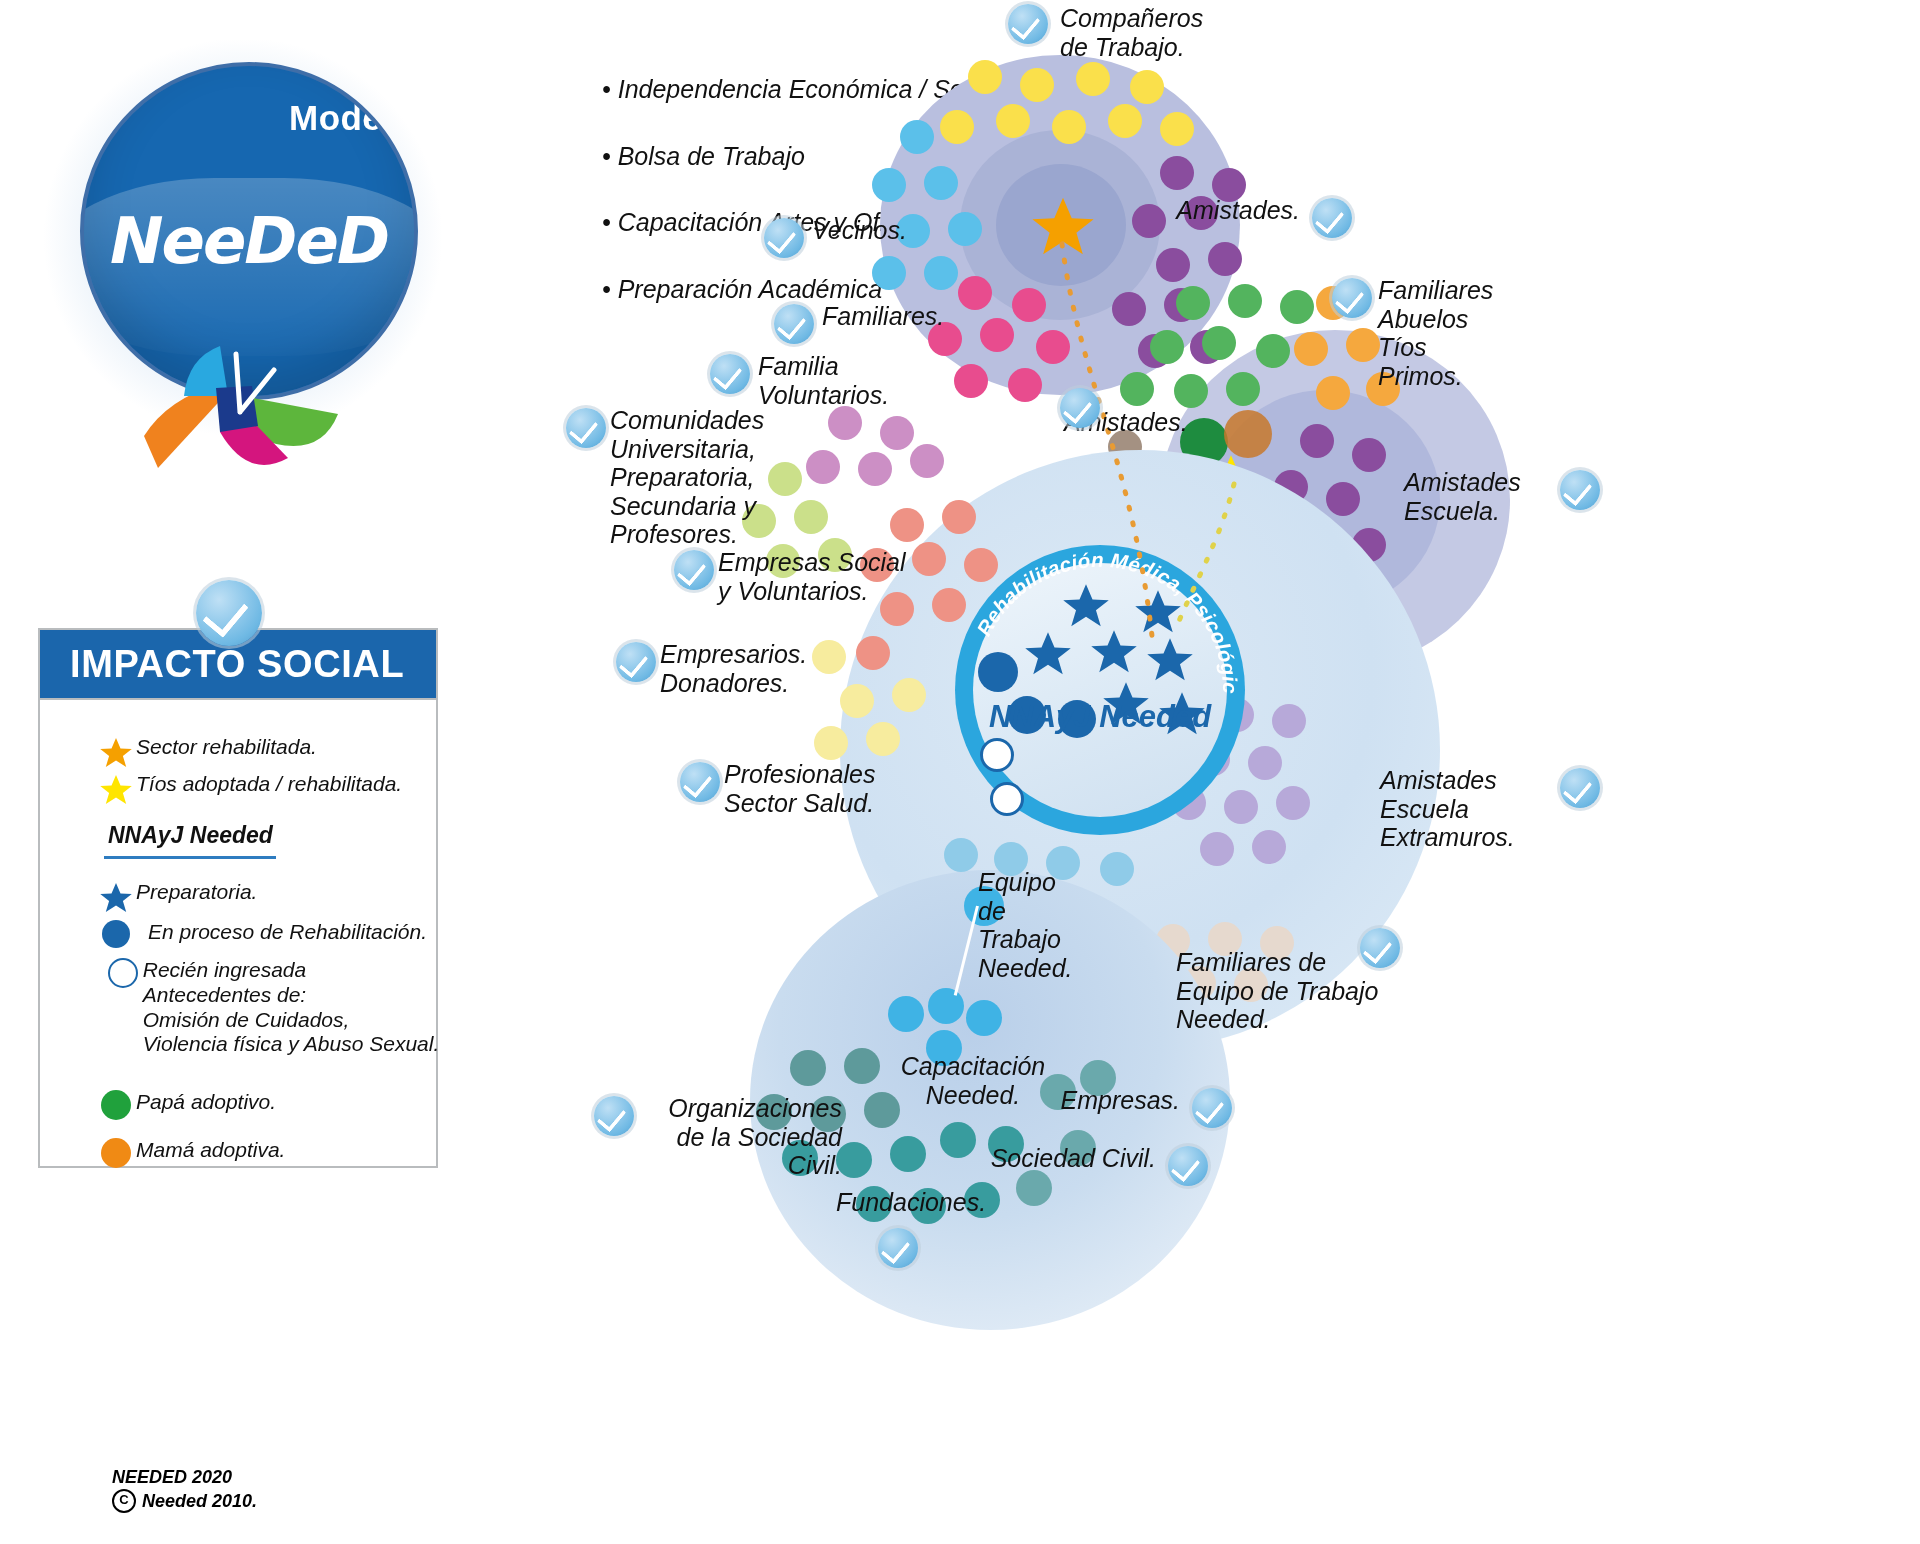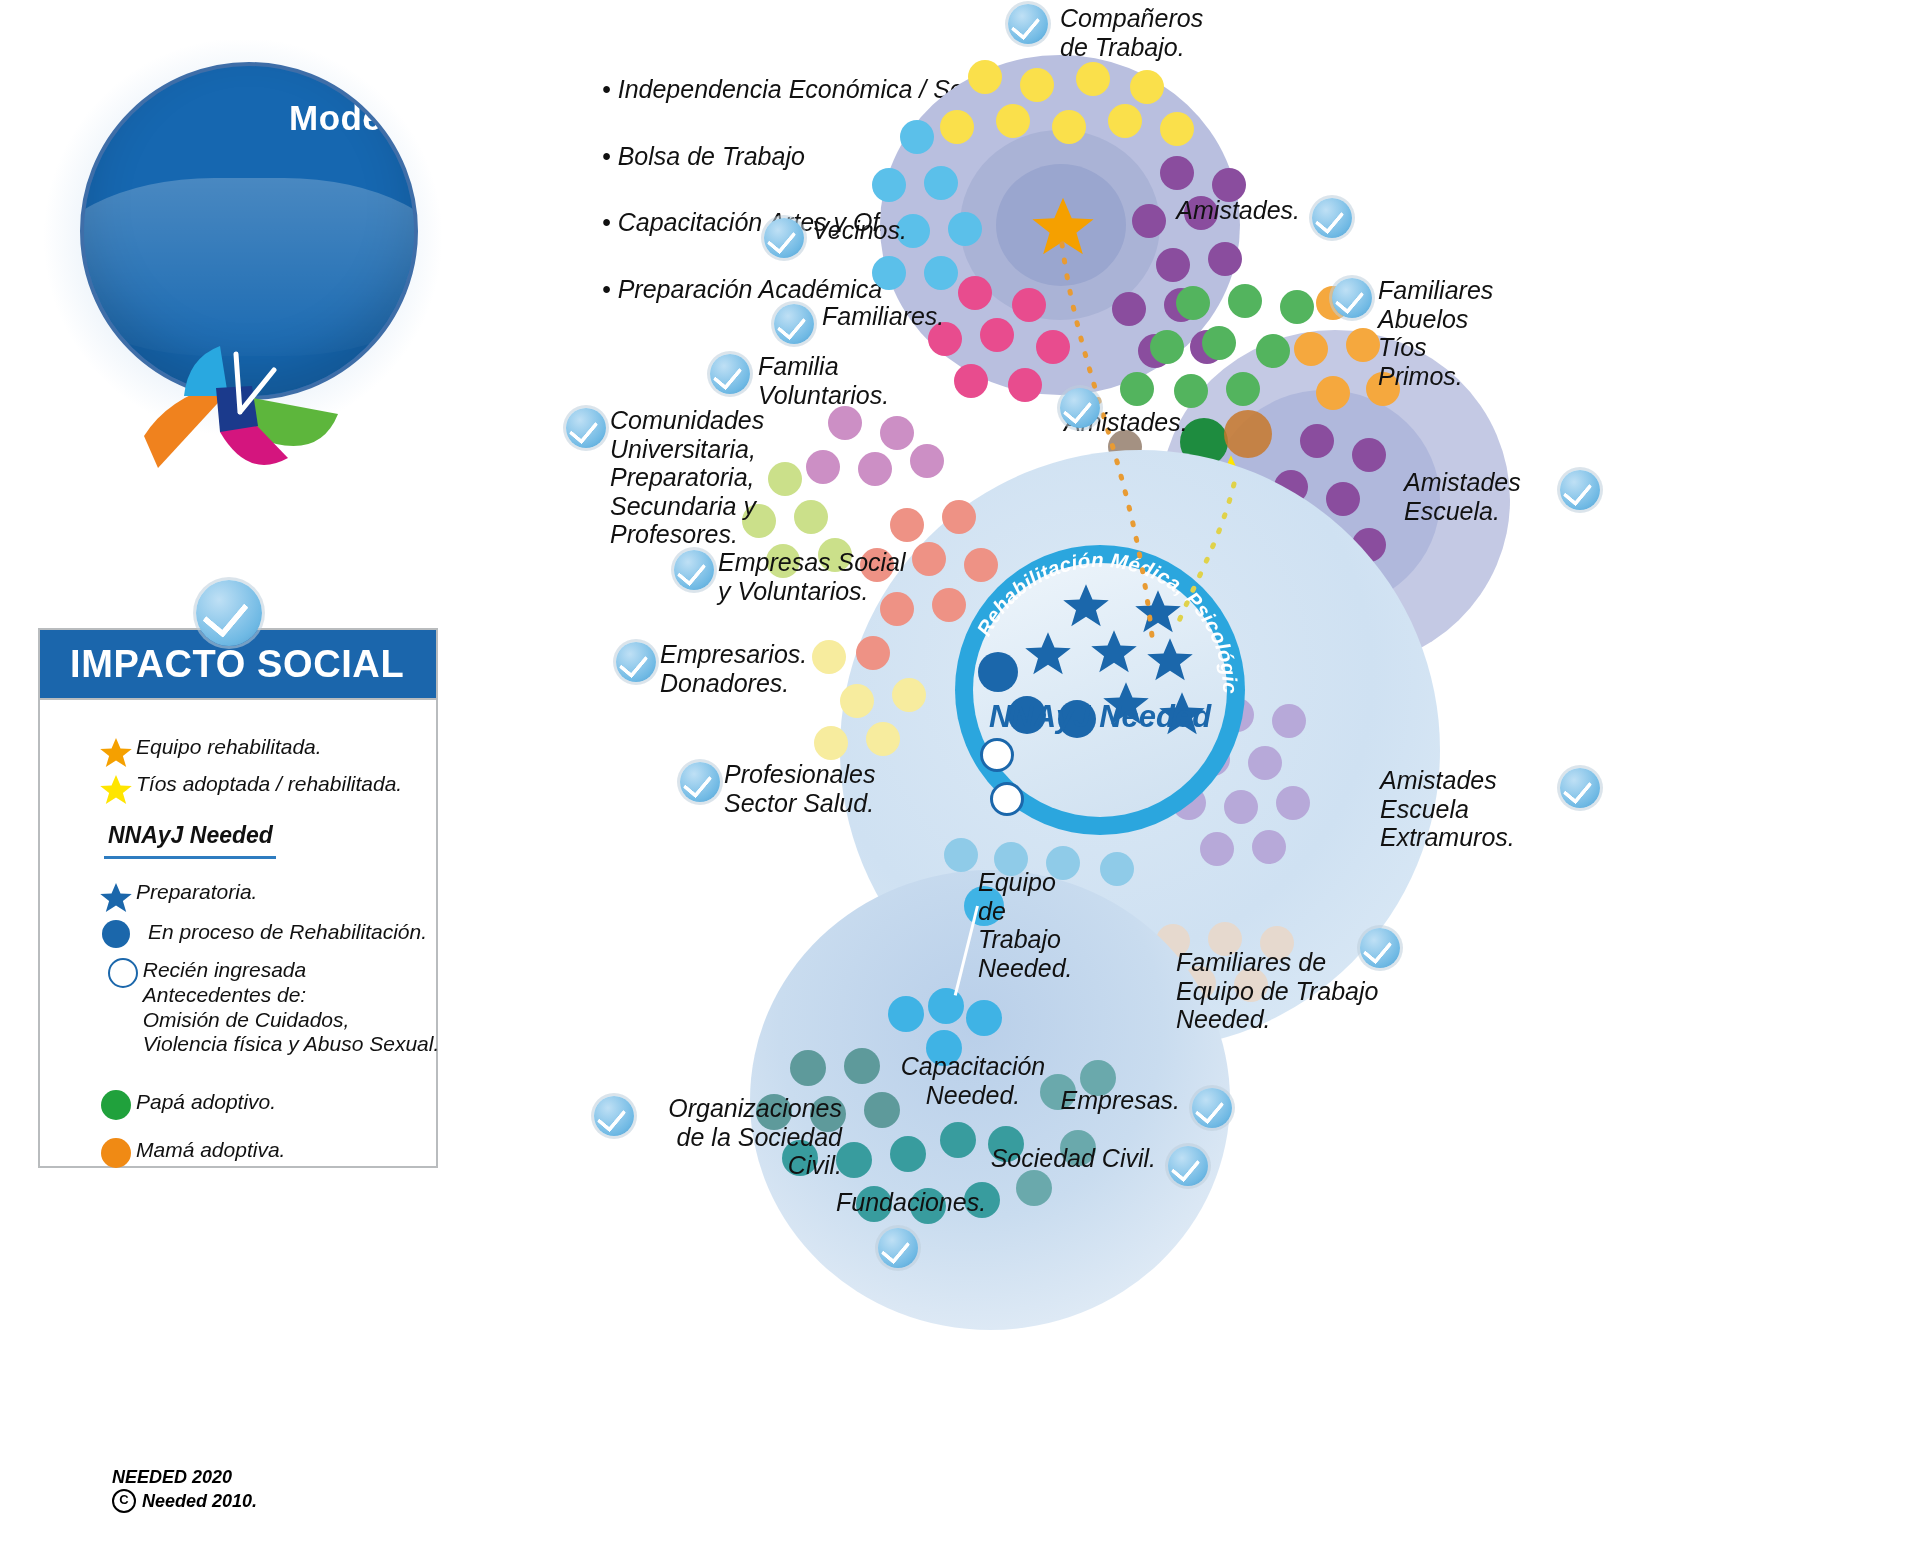--- a/index.html
+++ b/index.html
@@ -86,20 +86,21 @@
   .connector{position:absolute;background:#fff;}
 </style>
 </head>
 <body>
 
 <div class="abs" id="logo-wrap">
   <div id="logo-glow"></div>
   <div id="logo-circle">
     <div id="logo-gloss"></div>
     <div id="logo-modelo">Modelo</div>
+    <div id="logo-needed">NeeDeD</div>
   </div>
   <svg id="logo-pinwheel" viewBox="0 0 220 130">
     <path d="M100 52 L30 128 L16 96 Q40 58 92 44 Z" fill="#F0821E"></path>
     <path d="M100 50 L92 0 Q60 12 56 50 Z" fill="#29A8E0" transform="translate(0,6)"></path>
     <path d="M104 54 L210 74 Q190 124 124 96 Z" fill="#5DB63C"></path>
     <path d="M102 58 L160 118 Q120 140 92 92 Z" fill="#D4157E"></path>
     <path d="M88 48 L124 46 L130 86 L92 92 Z" fill="#1B3A8C"></path>
     <path d="M108 14 L112 72 M112 72 L146 30" stroke="#fff" stroke-width="5" fill="none" stroke-linecap="round"></path>
   </svg>
 </div>
@@ -114,21 +115,21 @@
 <div id="impacto-header">
   <span>IMPACTO SOCIAL</span>
 </div>
 
 <div class="lg-row" style="left:96px;top:735px;width:330px;">
   <div class="lg-mark">
     <svg width="36" height="36" viewBox="0 0 24 24" class="star">
         <polygon points="12,2 15,9 22.5,9.3 16.6,14 18.8,21.3 12,17 5.2,21.3 7.4,14 1.5,9.3 9,9" fill="#F5A000"></polygon>
       </svg>
   </div>
-  <div class="lg-txt">Equipo rehabilitada.</div>
+  <div class="lg-txt">Sector rehabilitada.</div>
 </div>
 <div class="lg-row" style="left:96px;top:772px;width:340px;">
   <div class="lg-mark">
     <svg width="36" height="36" viewBox="0 0 24 24" class="star">
         <polygon points="12,2 15,9 22.5,9.3 16.6,14 18.8,21.3 12,17 5.2,21.3 7.4,14 1.5,9.3 9,9" fill="#FFE500"></polygon>
       </svg>
   </div>
   <div class="lg-txt">Tíos adoptada / rehabilitada.</div>
 </div>
 

